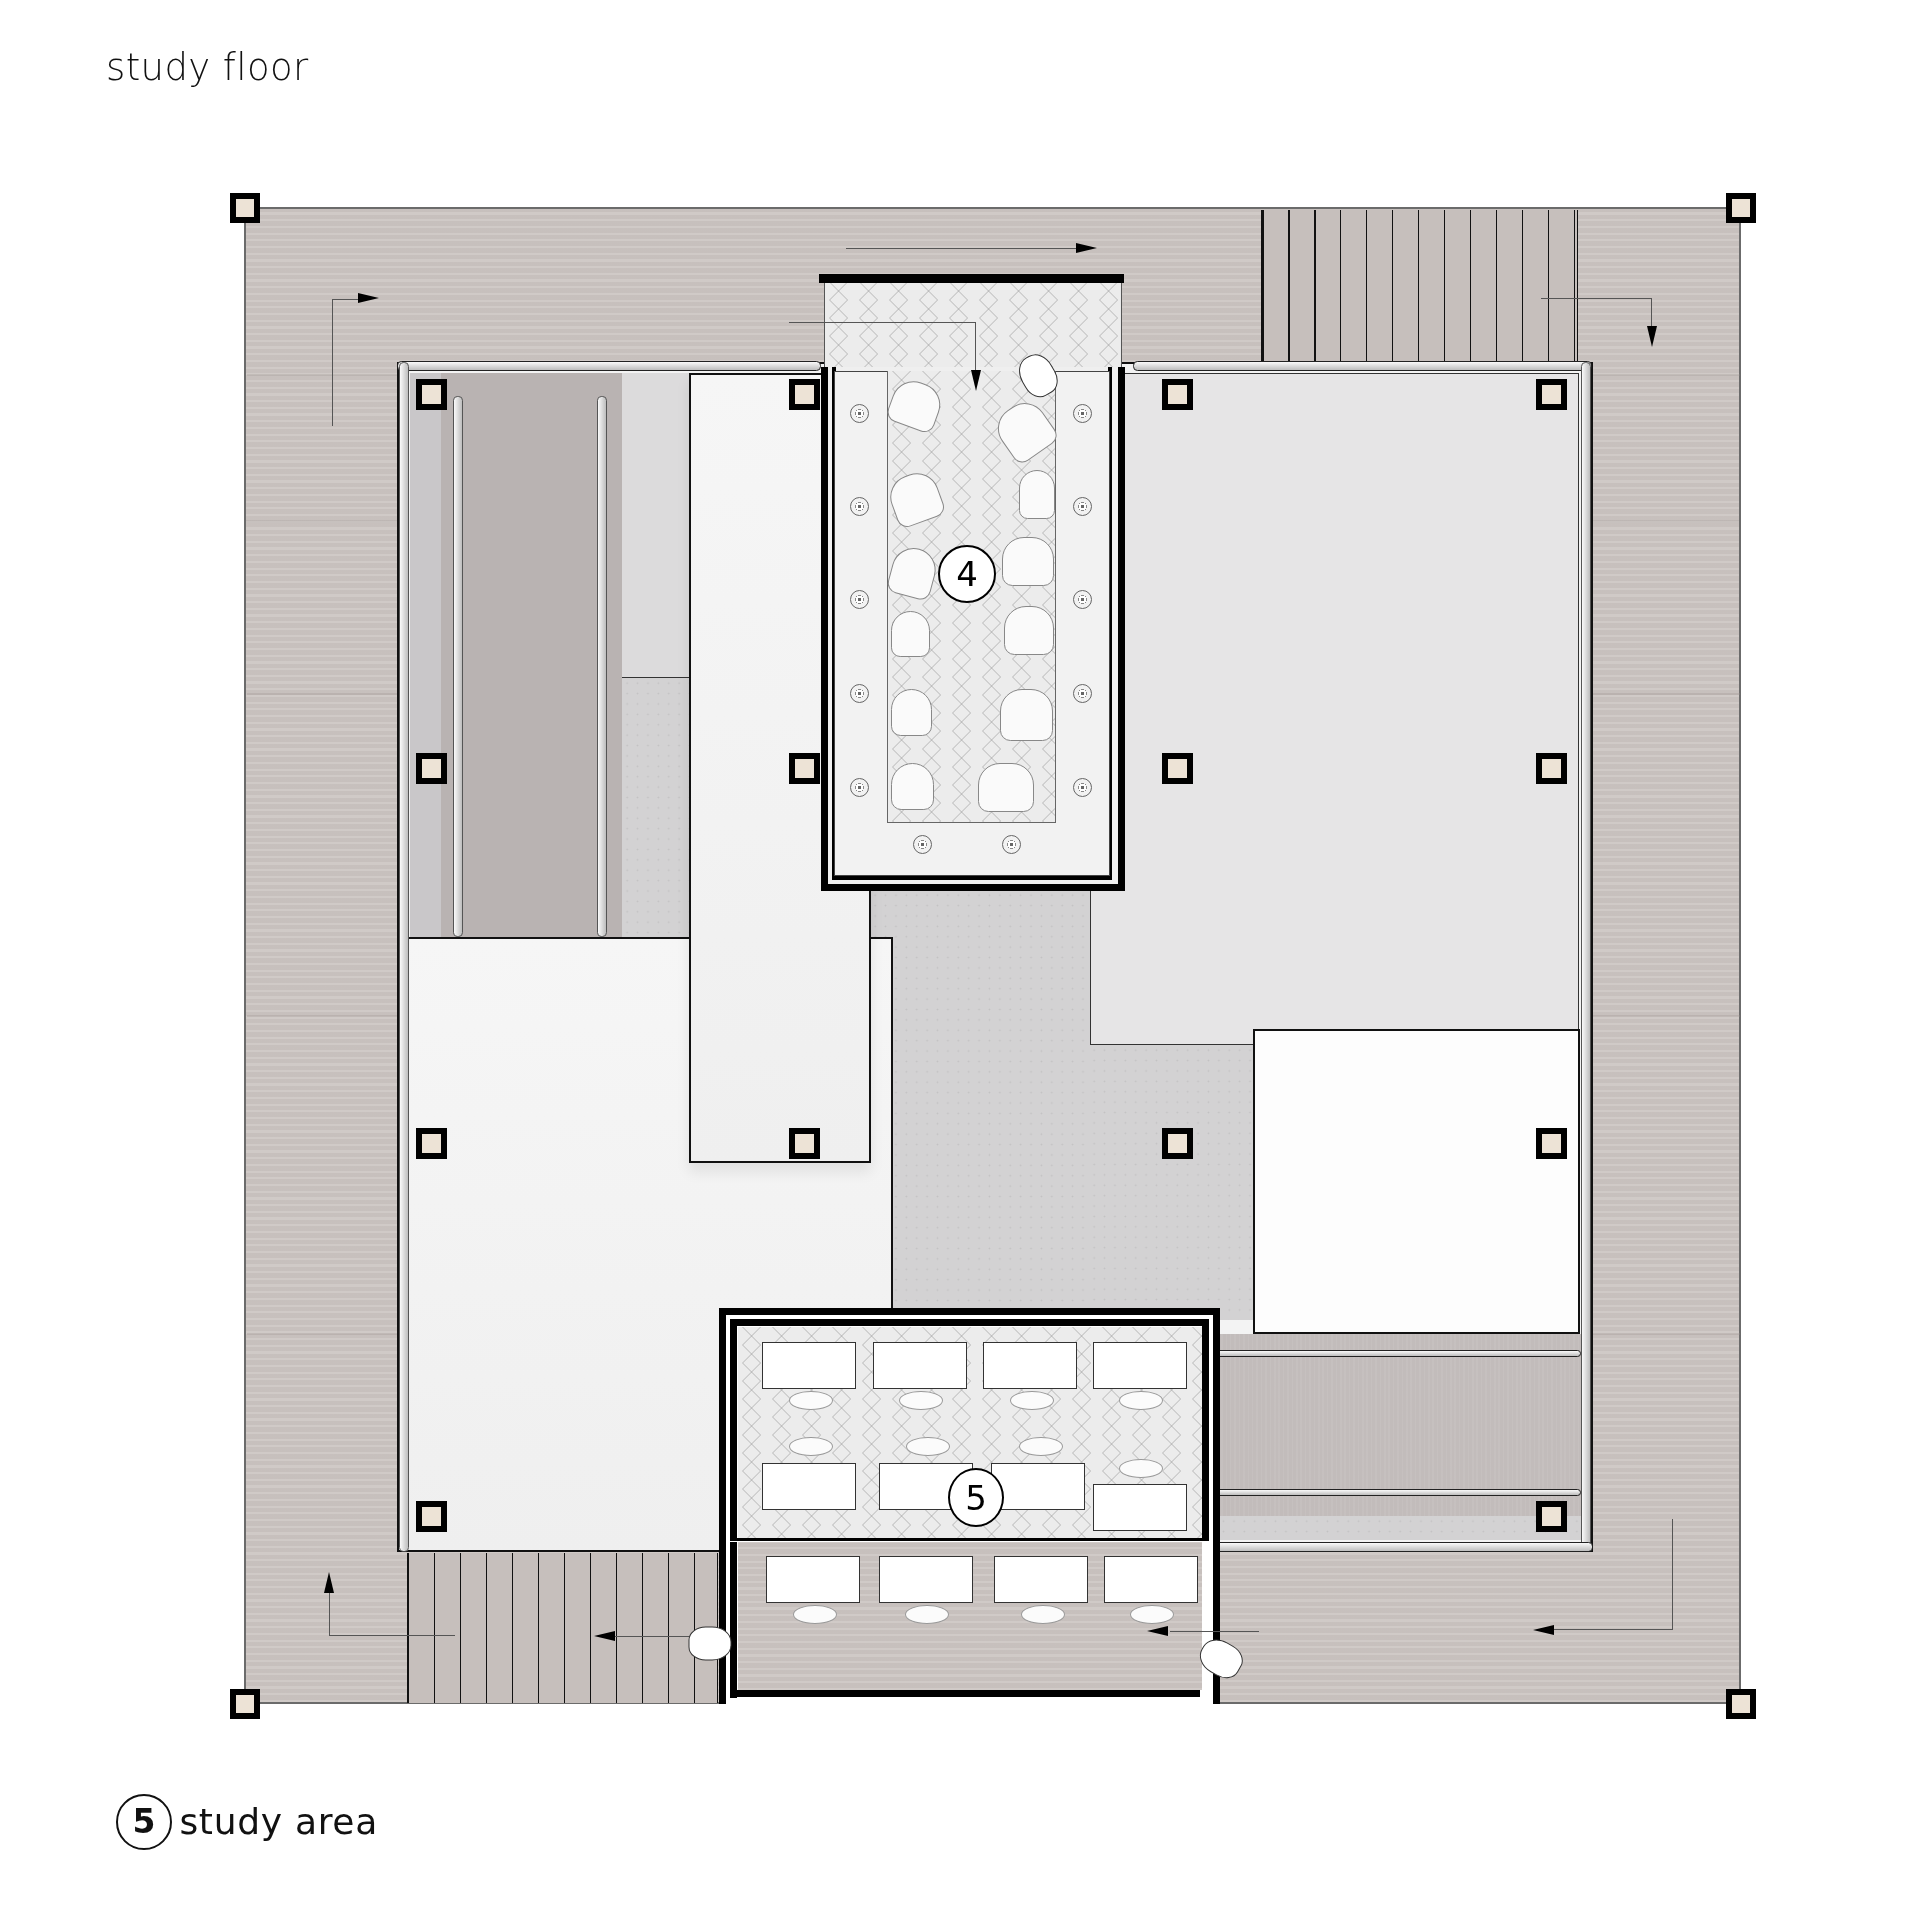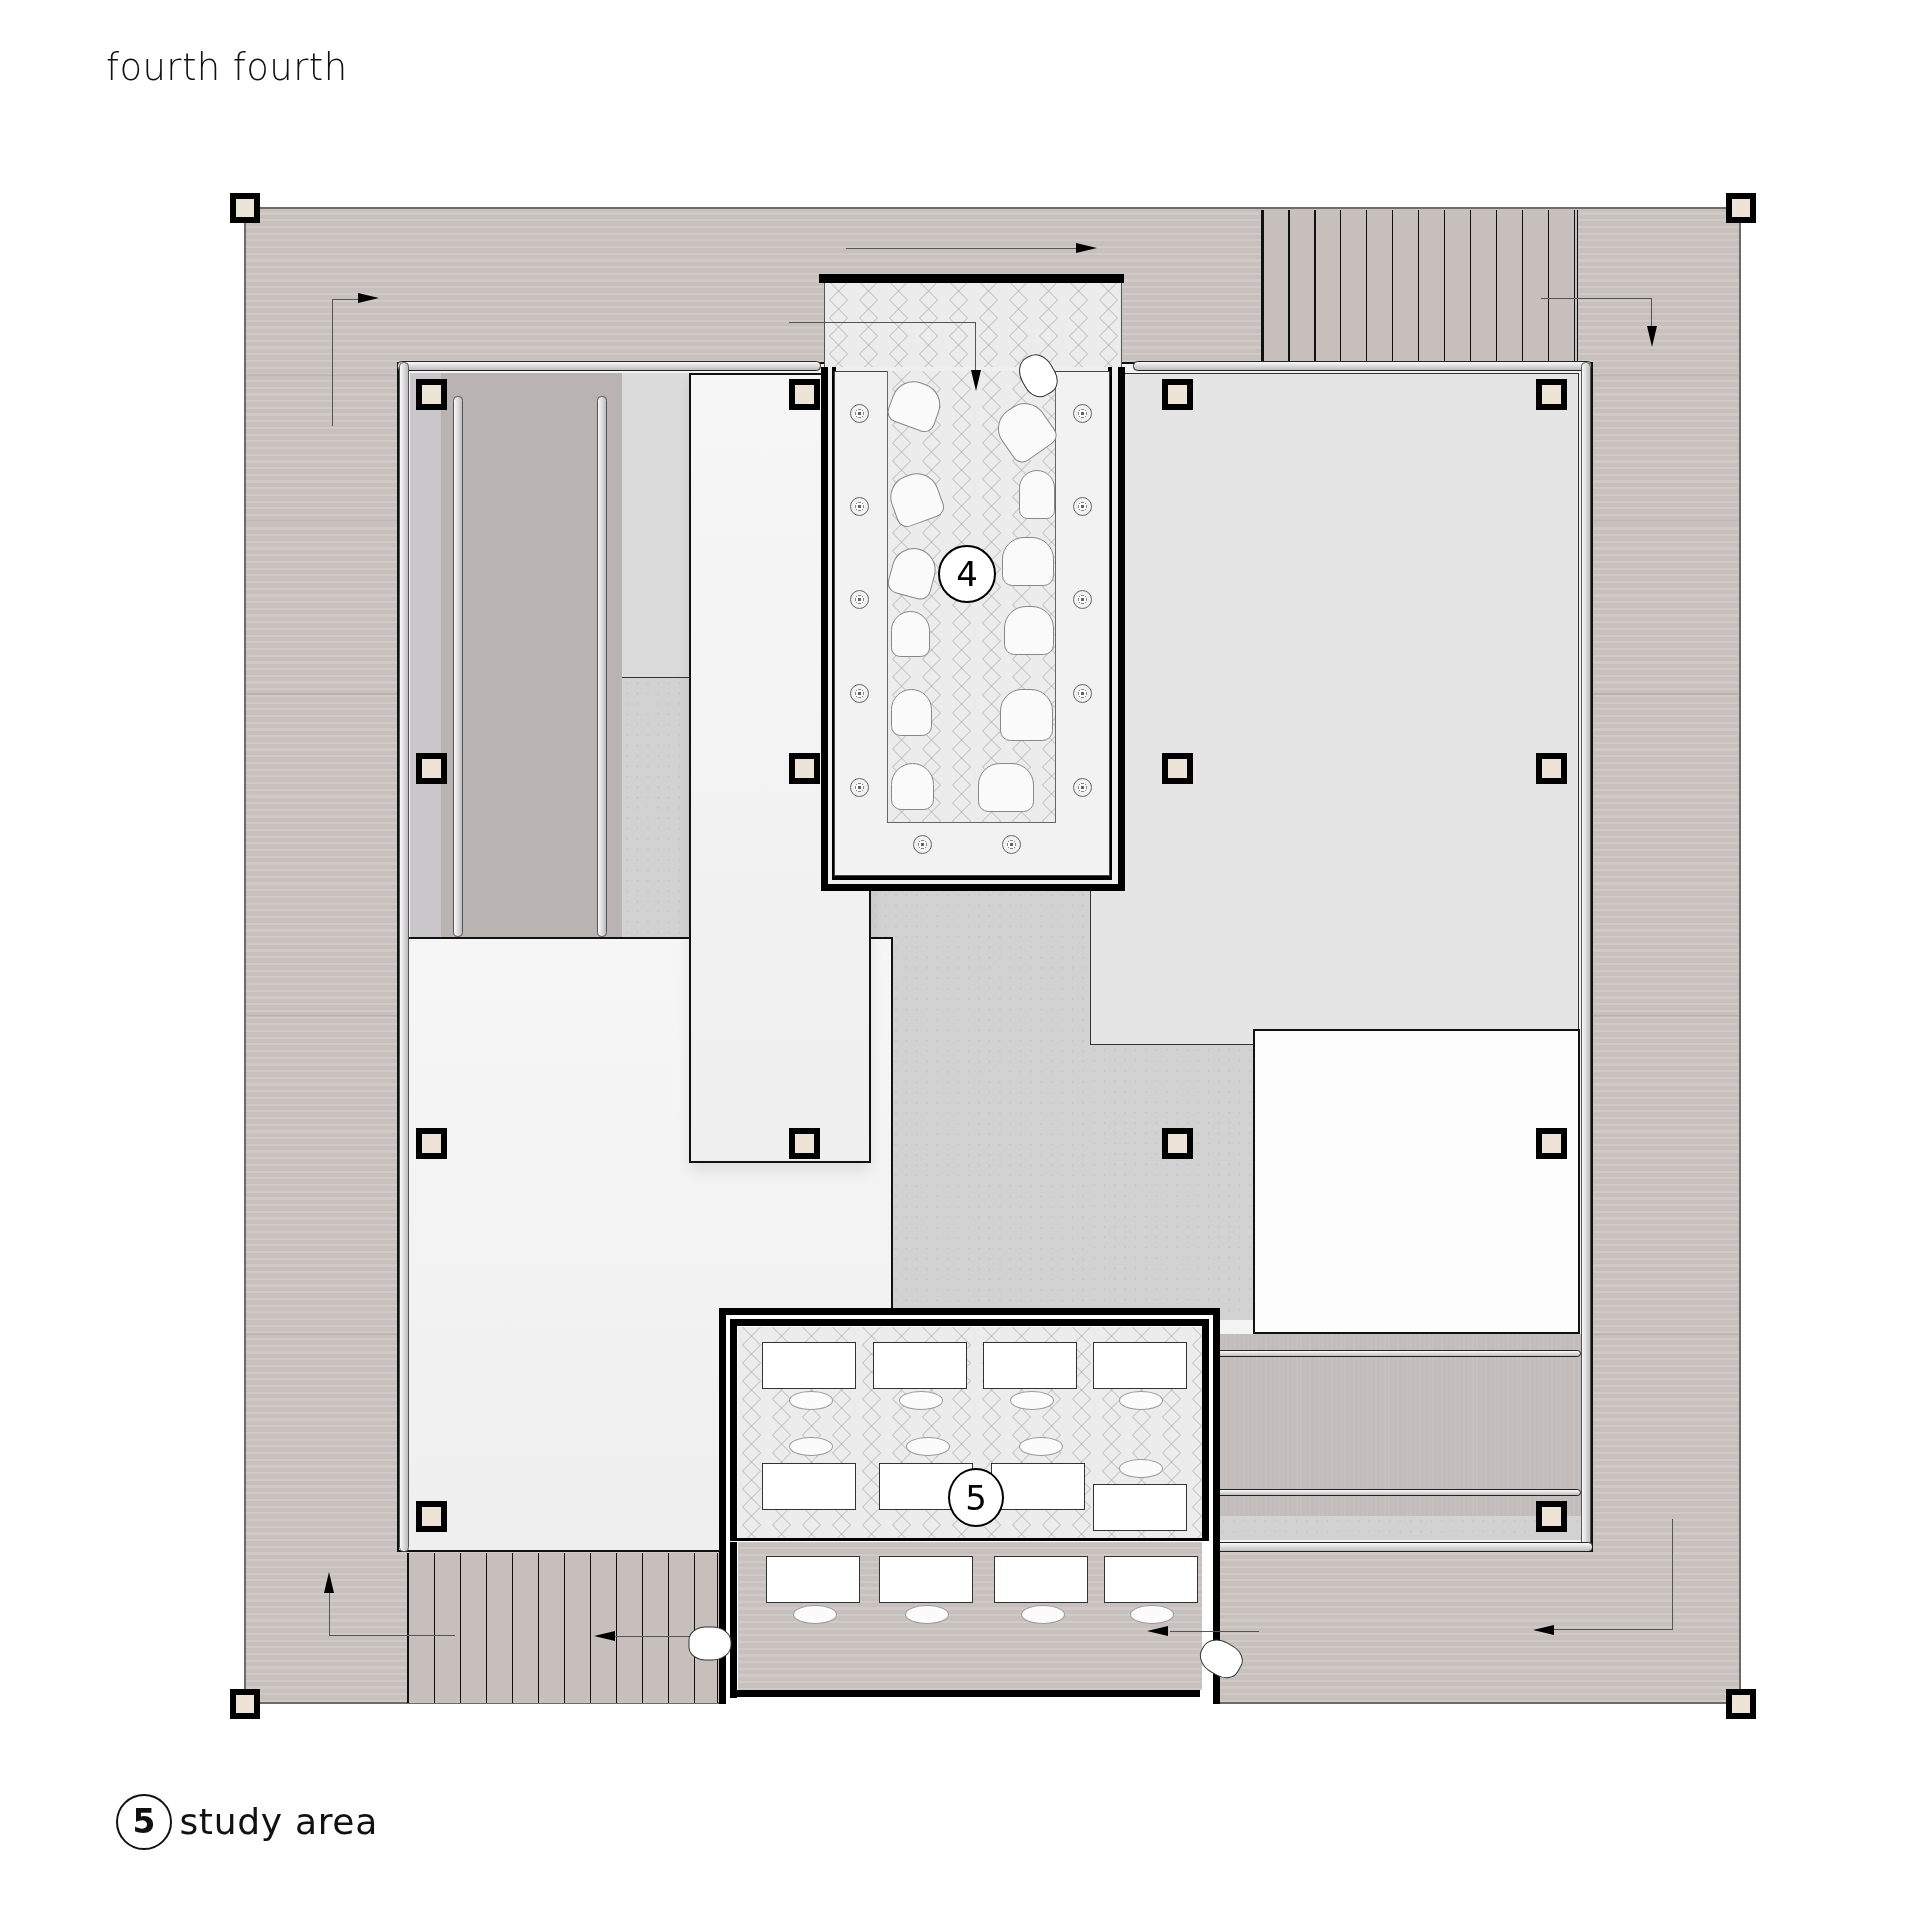--- a/index.html
+++ b/index.html
@@ -51,21 +51,21 @@
   .path-line { border-color: #555; border-style: solid; border-width: 0; }
   .arrow-r { width: 0; height: 0; border-top: 5.2px solid transparent; border-bottom: 5.2px solid transparent; border-left: 21px solid #000; }
   .arrow-l { width: 0; height: 0; border-top: 5.2px solid transparent; border-bottom: 5.2px solid transparent; border-right: 21px solid #000; }
   .arrow-d { width: 0; height: 0; border-left: 5.2px solid transparent; border-right: 5.2px solid transparent; border-top: 21px solid #000; }
   .arrow-u { width: 0; height: 0; border-left: 5.2px solid transparent; border-right: 5.2px solid transparent; border-bottom: 21px solid #000; }
   .person { width: 34px; height: 43px; background: #fff; border: 1.5px solid #333; border-radius: 45% 45% 40% 40%; }
 </style>
 </head>
 <body>
 
-<div class="abs title">fourth fourth</div>
+<div class="abs title">study floor</div>
 
 <div class="abs deck" style="left:244px;top:207px;width:1497px;height:1497px;"></div>
 <div class="abs plank-line" style="left:247px;top:374px;width:1493px;opacity:.5"></div>
 <div class="abs plank-line" style="left:247px;top:693px;width:1493px;opacity:.6"></div>
 <div class="abs plank-line" style="left:247px;top:1015px;width:1493px;opacity:.6"></div>
 <div class="abs plank-line" style="left:247px;top:1333px;width:1493px;opacity:.6"></div>
 
 <div class="abs stairs" style="left:1261px;top:210px;width:317px;height:154px;border-left:1.5px solid #111;"></div>
 <div class="abs stairs" style="left:407px;top:1553px;width:311px;height:150px;border-left:1.5px solid #111;"></div>
 

